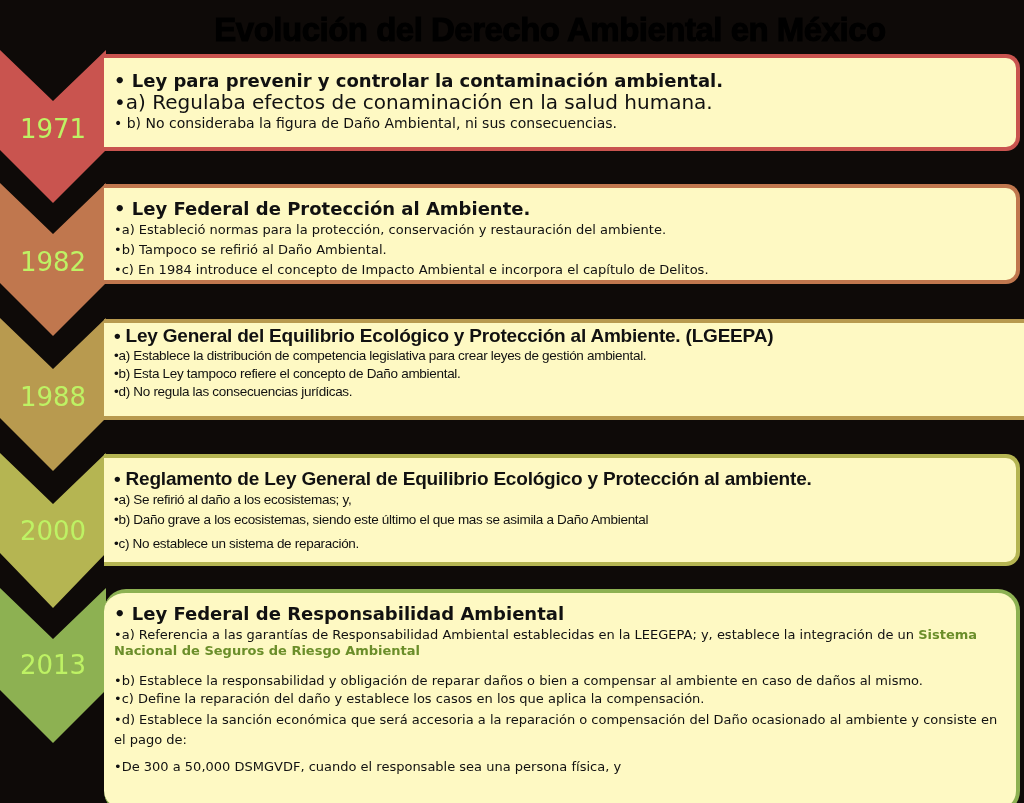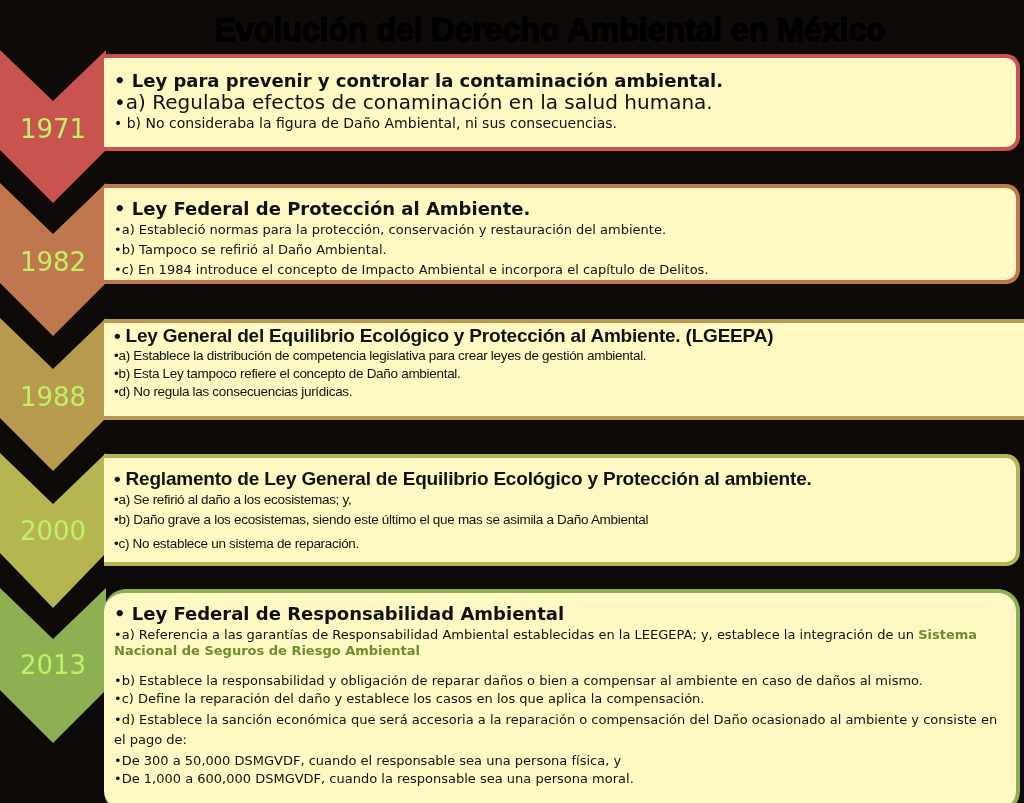--- a/index.html
+++ b/index.html
@@ -77,15 +77,14 @@
 </div>
 
 <div class="box" style="top:589px; width:916px; height:224px; border-color:#8db152; padding-top:10px; padding-right:14px;border-radius:22px;">
   <div class="head">• Ley Federal de Responsabilidad Ambiental</div>
   <div class="item wrap" style="line-height:16px; margin-top:2px;">
     <span>•a) Referencia a las garantías de Responsabilidad Ambiental establecidas en la LEEGEPA; y, establece la integración de un </span><span class="hl">Sistema Nacional de Seguros de Riesgo Ambiental</span>
   </div>
   <div class="item" style="margin-top:13px;">•b) Establece la responsabilidad y obligación  de reparar daños o bien a compensar al ambiente en caso de daños al mismo.</div>
   <div class="item">•c) Define la reparación del daño y  establece los casos en los que aplica la compensación.</div>
   <div class="item wrap" style="line-height:20px; margin-top:2px;">•d) Establece la sanción económica  que será accesoria a la reparación o compensación del Daño ocasionado al ambiente y consiste en el pago de:</div>
-  <div class="item" style="margin-top:2px;">•De 300  a 50,000 DSMGVDF, cuando el responsable sea una persona física, y</div>
-  <div class="item">•De 1,000 a 600,000 DSMGVDF, cuando la responsable sea una persona moral.</div>
+  <div class="item" style="margin-top:8px;">•De 300  a 50,000 DSMGVDF, cuando el responsable sea una persona física, y</div>
 </div>
 
 </body></html>

